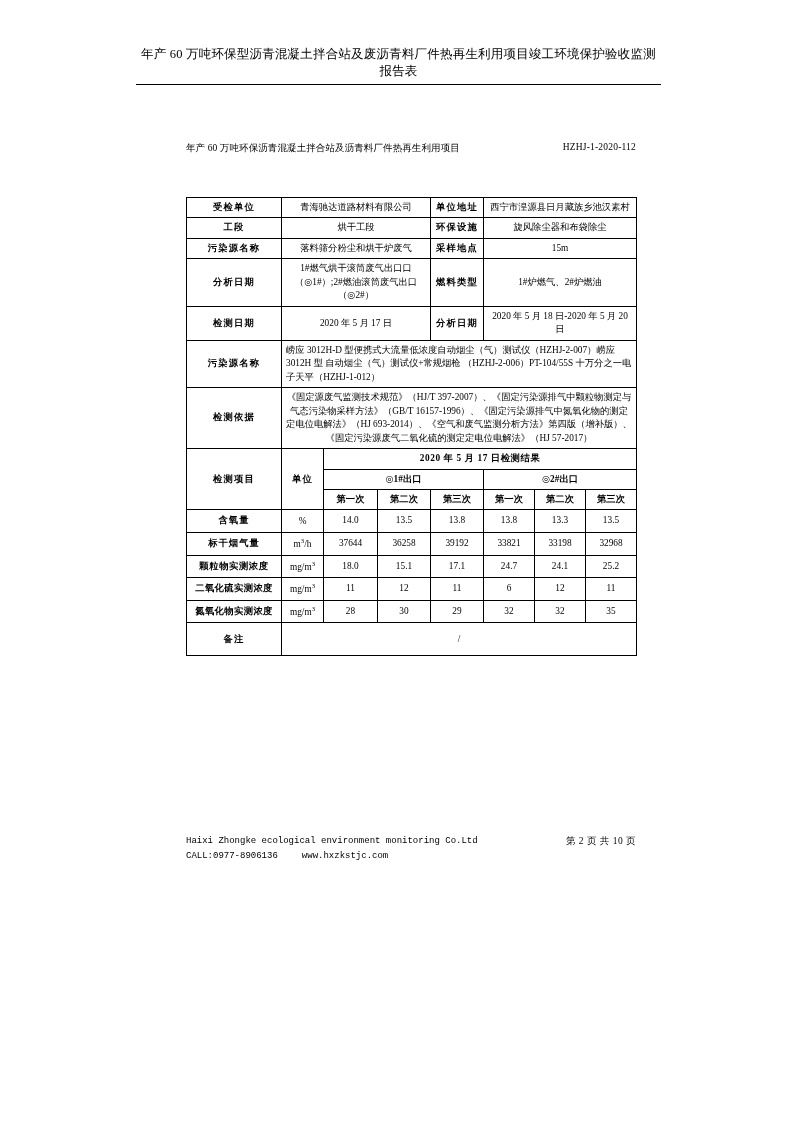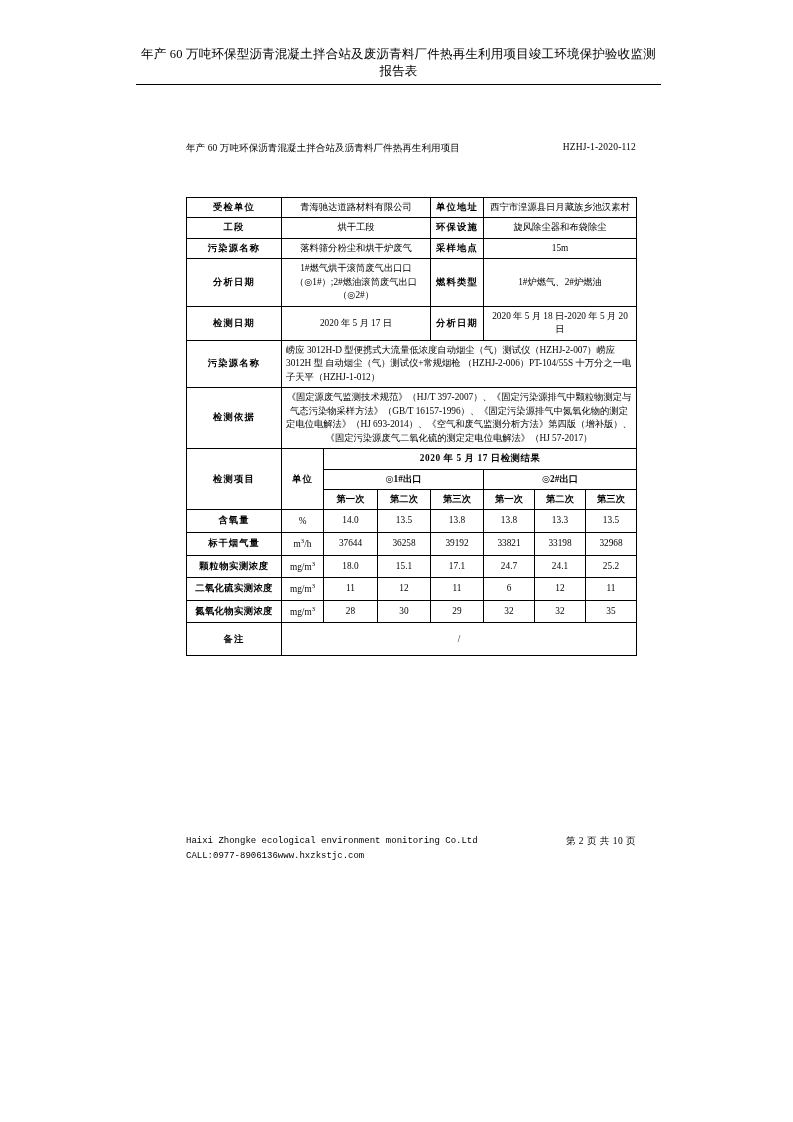--- a/index.html
+++ b/index.html
@@ -113,21 +113,21 @@
     justify-content: space-between;
     margin-top: 28px;
   }
   .footer .f-left { line-height: 1.7; }
   .footer .f-right {
     font-family: "Liberation Serif", serif;
     font-size: 9.5px;
     letter-spacing: 0.5px;
     padding-top: 1px;
   }
-  .footer .f-left .line2 { display: flex; }
+  .footer .f-left .line2 { display: flex; gap: 24px; }
 
   .page-number {
     position: absolute;
     top: 1066px;
     left: 0;
     width: 793px;
     text-align: center;
     font-size: 12px;
   }
 </style>

